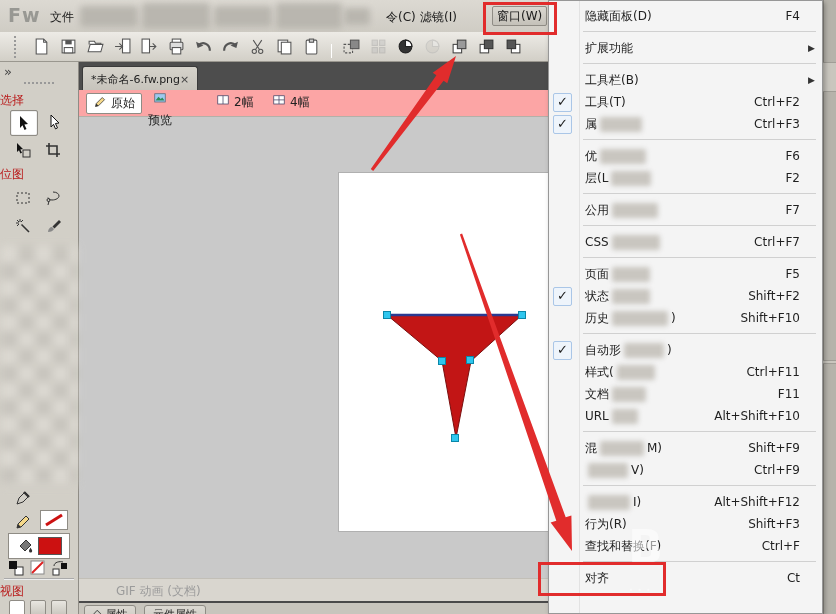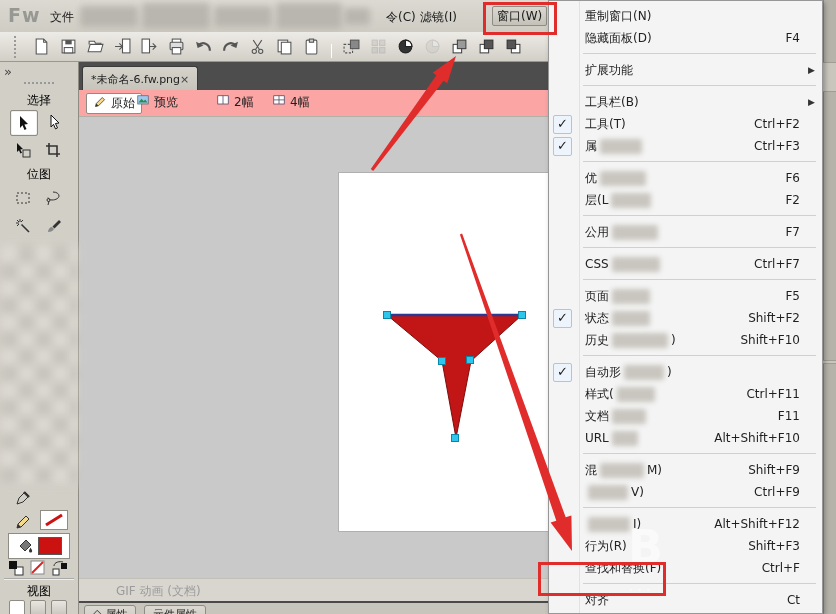--- a/index.html
+++ b/index.html
@@ -19,21 +19,21 @@
            border-bottom:1px solid #9a978f;display:flex;align-items:center;padding-left:14px;box-sizing:border-box;z-index:10;}
   .tb-icon{width:23px;height:23px;display:inline-flex;align-items:center;justify-content:center;margin:0 2px;}
   .tb-icon svg{width:17px;height:17px;}
   .tb-icon.grayed{opacity:.4;}
   .tb-sep{width:1px;height:20px;background:#9a978f;border-right:1px solid #fff;margin:0 6px;}
   #tb-grip{width:4px;height:22px;border-left:2px dotted #999;margin-right:8px;}
   
   #toolspanel{left:0;top:62px;width:78px;height:552px;background:#d2cfc7;border-right:1px solid #8f8c85;z-index:8;}
   #tools-expander{left:4px;top:2px;font-size:13px;color:#444;}
   #tools-grip{left:24px;top:20px;width:30px;border-top:2px dotted #999;}
-  .tools-label{width:78px;text-align:center;color:#000000;font-size:12px;}
+  .tools-label{width:78px;color:#b91c1c;font-size:12px;}
   .tool-row{left:10px;width:58px;display:flex;gap:4px;}
   .tool-cell{width:26px;height:24px;display:flex;align-items:center;justify-content:center;border-radius:2px;}
   .tool-cell svg{width:16px;height:16px;}
   .tool-cell.selected{background:#fff;border:1px solid #8f8c85;box-shadow:inset 0 0 1px #666;}
   #tools-censor{left:1px;top:184px;width:76px;height:240px;
       background:repeating-conic-gradient(#c7c4bd 0% 25%, #dddad3 0% 50%) 0 0/34px 34px;
       filter:blur(4px);opacity:.9;}
   .swatch-box{background:#fff;border:1px solid #8f8c85;display:flex;align-items:center;justify-content:center;}
   #fill-swatch{width:22px;height:16px;border:1px solid #555;}
   #tools-divider{left:4px;top:516px;width:70px;border-top:1px solid #aaa;border-bottom:1px solid #eee;}
@@ -315,21 +315,21 @@
   </div>
 </div>
 <div id="viewbar" class="abs">
   <div class="view-btn active abs" style="left:8px;">
     <span><svg viewBox="0 0 16 16" width="16" height="16">
           <path d="M2 14l1-4 8-8 3 3-8 8z" fill="#f6d98a" stroke="#333"></path>
           <path d="M2 14l1-4 3 3z" fill="#333"></path>
         </svg></span>
     <span>原始</span>
   </div>
-  <div class="view-btn abs" style="left:52px;">
+  <div class="view-btn abs" style="left:64px;flex-direction:column;">
     <span><svg viewBox="0 0 16 16" width="16" height="16">
           <rect x="1" y="1" width="14" height="11" fill="#9ec8ee" stroke="#567"></rect>
           <path d="M2 10l4-5 3 3 2-2 3 4z" fill="#2e8b57"></path>
         </svg></span>
     <span>预览</span>
   </div>
   <div class="view-btn abs" style="left:132px;">
     <span><svg viewBox="0 0 16 16" width="16" height="16">
           <rect x="1" y="1" width="14" height="11" fill="#fff" stroke="#446"></rect>
           <line x1="8" y1="1" x2="8" y2="12" stroke="#446"></line>
@@ -371,21 +371,20 @@
   <div class="bp-tab abs" style="left:66px;">
     <span>元件属性</span>
   </div>
 </div>
 
 <div id="dockstrip" class="abs"></div>
 <div class="dock-seg abs" style="top:62px;height:28px;"></div>
 <div class="dock-seg abs" style="top:360px;height:2px;"></div>
 
 <div id="window-menu" class="abs">
-    <div class="menu-item"><span>重制窗口(N)</span></div>
     <div class="menu-item"><span>隐藏面板(D)</span><span class="shortcut">F4</span></div>
     <div class="menu-sep"></div>
     <div class="menu-item"><span>扩展功能</span><span class="subarrow">▶</span></div>
     <div class="menu-sep"></div>
     <div class="menu-item"><span>工具栏(B)</span><span class="subarrow">▶</span></div>
     <div class="menu-item"><span class="menu-check">✓</span><span>工具(T)</span><span class="shortcut">Ctrl+F2</span></div>
     <div class="menu-item"><span class="menu-check">✓</span><span>属</span><span class="menu-censor" style="width: 42px;"></span><span class="shortcut">Ctrl+F3</span></div>
     <div class="menu-sep"></div>
     <div class="menu-item"><span>优</span><span class="menu-censor" style="width: 46px;"></span><span class="shortcut">F6</span></div>
     <div class="menu-item"><span>层(L</span><span class="menu-censor" style="width: 40px;"></span><span class="shortcut">F2</span></div>

